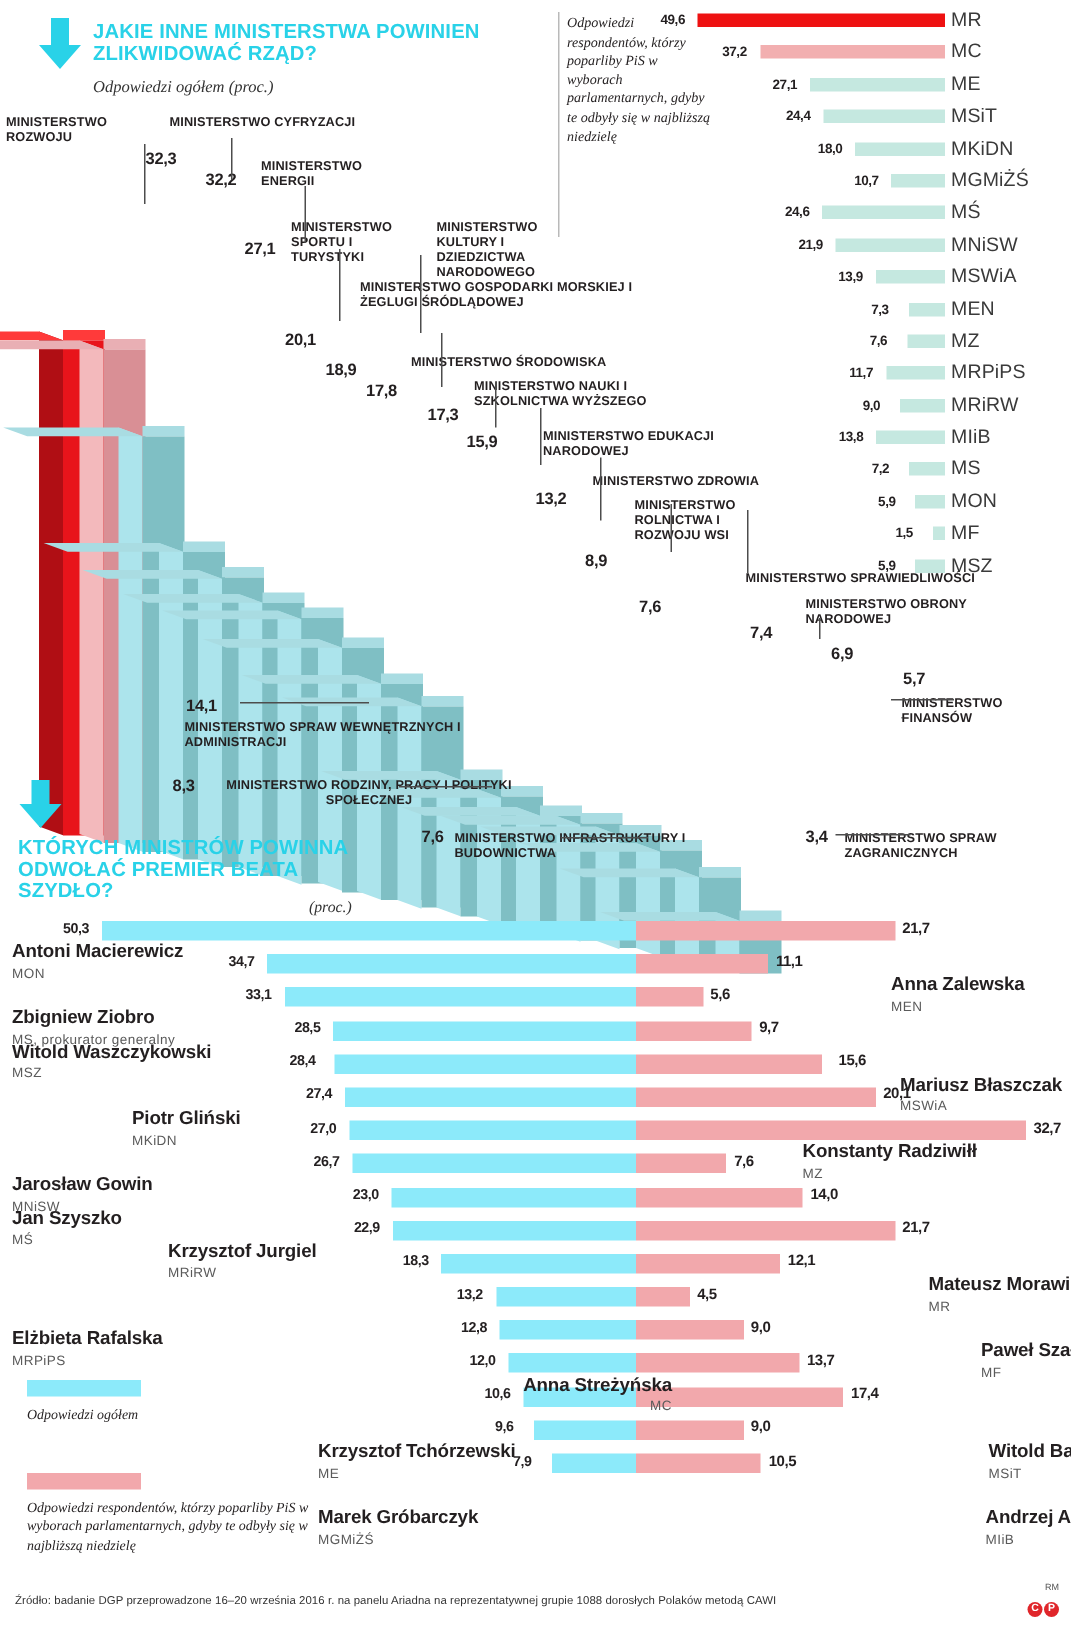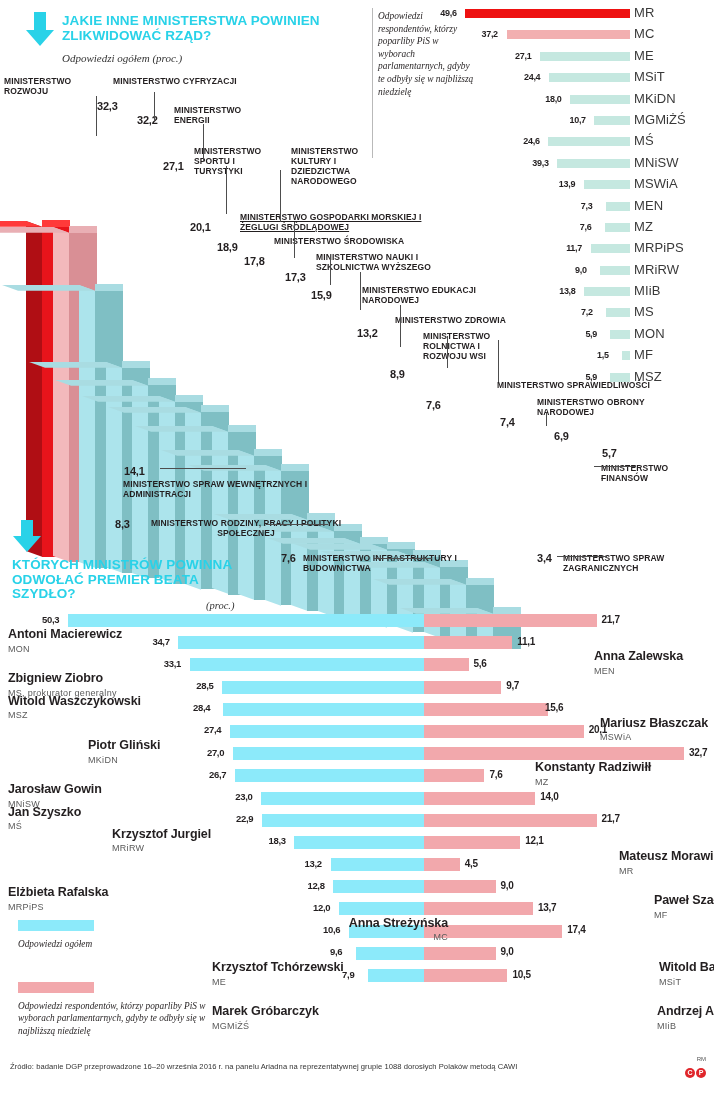--- a/index.html
+++ b/index.html
@@ -86,21 +86,21 @@
         <span class="mini-val" style="left: 191.476px;">10,7</span>
         <span class="mini-name">MGMiŻŚ</span>
       </div>
       <div class="mini-row">
         <div class="mini-bar" style="width: 81.672px; background: rgb(197, 232, 224); right: 84px;"></div>
         <span class="mini-val" style="left: 145.328px;">24,6</span>
         <span class="mini-name">MŚ</span>
       </div>
       <div class="mini-row">
         <div class="mini-bar" style="width: 72.708px; background: rgb(197, 232, 224); right: 84px;"></div>
-        <span class="mini-val" style="left: 154.292px;">39,3</span>
+        <span class="mini-val" style="left: 154.292px;">21,9</span>
         <span class="mini-name">MNiSW</span>
       </div>
       <div class="mini-row">
         <div class="mini-bar" style="width: 46.148px; background: rgb(197, 232, 224); right: 84px;"></div>
         <span class="mini-val" style="left: 180.852px;">13,9</span>
         <span class="mini-name">MSWiA</span>
       </div>
       <div class="mini-row">
         <div class="mini-bar" style="width: 24.236px; background: rgb(197, 232, 224); right: 84px;"></div>
         <span class="mini-val" style="left: 202.764px;">7,3</span>
@@ -276,21 +276,21 @@
     <div class="abs val" style="left: 281px; top: 552px;">7,6</div>
     <div class="abs val" style="left: 500px; top: 416px;">7,4</div>
     <div class="abs val" style="left: 534px; top: 430px; margin-left: 20px;">6,9</div>
     <div class="abs val" style="left: 602px; top: 447px;">5,7</div>
     <div class="abs val" style="left: 537px; top: 552px;">3,4</div>
     <div class="abs lbl" style="left: 4px; top: 76px; width: 96px;">MINISTERSTWO ROZWOJU</div>
     <div class="abs lbl" style="left: 113px; top: 76px; width: 130px;">MINISTERSTWO CYFRYZACJI</div>
     <div class="abs lbl" style="left: 174px; top: 105px; width: 86px;">MINISTERSTWO ENERGII</div>
     <div class="abs lbl" style="left: 194px; top: 146px; width: 84px;">MINISTERSTWO SPORTU I TURYSTYKI</div>
     <div class="abs lbl" style="left: 291px; top: 146px; width: 90px;">MINISTERSTWO KULTURY I DZIEDZICTWA NARODOWEGO</div>
-    <div class="abs lbl" style="left: 240px; top: 212px; width: 200px; text-decoration: underline;">MINISTERSTWO GOSPODARKI MORSKIEJ I ŻEGLUGI ŚRÓDLĄDOWEJ</div>
+    <div class="abs lbl" style="left: 240px; top: 186px; width: 200px;">MINISTERSTWO GOSPODARKI MORSKIEJ I ŻEGLUGI ŚRÓDLĄDOWEJ</div>
     <div class="abs lbl" style="left: 274px; top: 236px; width: 160px;">MINISTERSTWO ŚRODOWISKA</div>
     <div class="abs lbl" style="left: 316px; top: 252px; width: 160px;">MINISTERSTWO NAUKI I SZKOLNICTWA WYŻSZEGO</div>
     <div class="abs lbl" style="left: 362px; top: 285px; width: 120px;">MINISTERSTWO EDUKACJI NARODOWEJ</div>
     <div class="abs lbl" style="left: 395px; top: 315px; width: 140px;">MINISTERSTWO ZDROWIA</div>
     <div class="abs lbl" style="left: 423px; top: 331px; width: 90px;">MINISTERSTWO ROLNICTWA I ROZWOJU WSI</div>
     <div class="abs lbl" style="left: 497px; top: 380px; width: 190px;">MINISTERSTWO SPRAWIEDLIWOŚCI</div>
     <div class="abs lbl" style="left: 537px; top: 397px; width: 130px;">MINISTERSTWO OBRONY NARODOWEJ</div>
     <div class="abs lbl" style="left: 601px; top: 463px; width: 100px;">MINISTERSTWO FINANSÓW</div>
     <div class="abs lbl" style="left: 123px; top: 479px; width: 190px;">MINISTERSTWO SPRAW WEWNĘTRZNYCH I ADMINISTRACJI</div>
     <div class="abs lbl" style="left: 141px; top: 518px; width: 210px; text-align: center;">MINISTERSTWO RODZINY, PRACY I POLITYKI SPOŁECZNEJ</div>
@@ -348,21 +348,21 @@
     <div class="bf-row">
       <div class="bf-l" style="left: 222.29px; width: 201.71px;"></div>
       <div class="bf-r" style="left: 424px; width: 77.1254px;"></div>
       <span class="bf-vl" style="left: 196.29px;">28,5</span>
       <span class="bf-vr" style="left: 506.125px;">9,7</span>
     </div>
     <div class="bf-row">
       <div class="bf-l" style="left: 222.998px; width: 201.002px;"></div>
       <div class="bf-r" style="left: 424px; width: 124.037px;"></div>
       <span class="bf-vl" style="left: 193px;">28,4</span>
-      <span class="bf-vr" style="left: 545px;">15,6</span>
+      <span class="bf-vr" style="left: 559px;">15,6</span>
     </div>
     <div class="bf-row">
       <div class="bf-l" style="left: 230.076px; width: 193.924px;"></div>
       <div class="bf-r" style="left: 424px; width: 159.817px;"></div>
       <span class="bf-vl" style="left: 204.076px;">27,4</span>
       <span class="bf-vr" style="left: 588.817px;">20,1</span>
     </div>
     <div class="bf-row">
       <div class="bf-l" style="left: 232.907px; width: 191.093px;"></div>
       <div class="bf-r" style="left: 424px; width: 260px;"></div>

